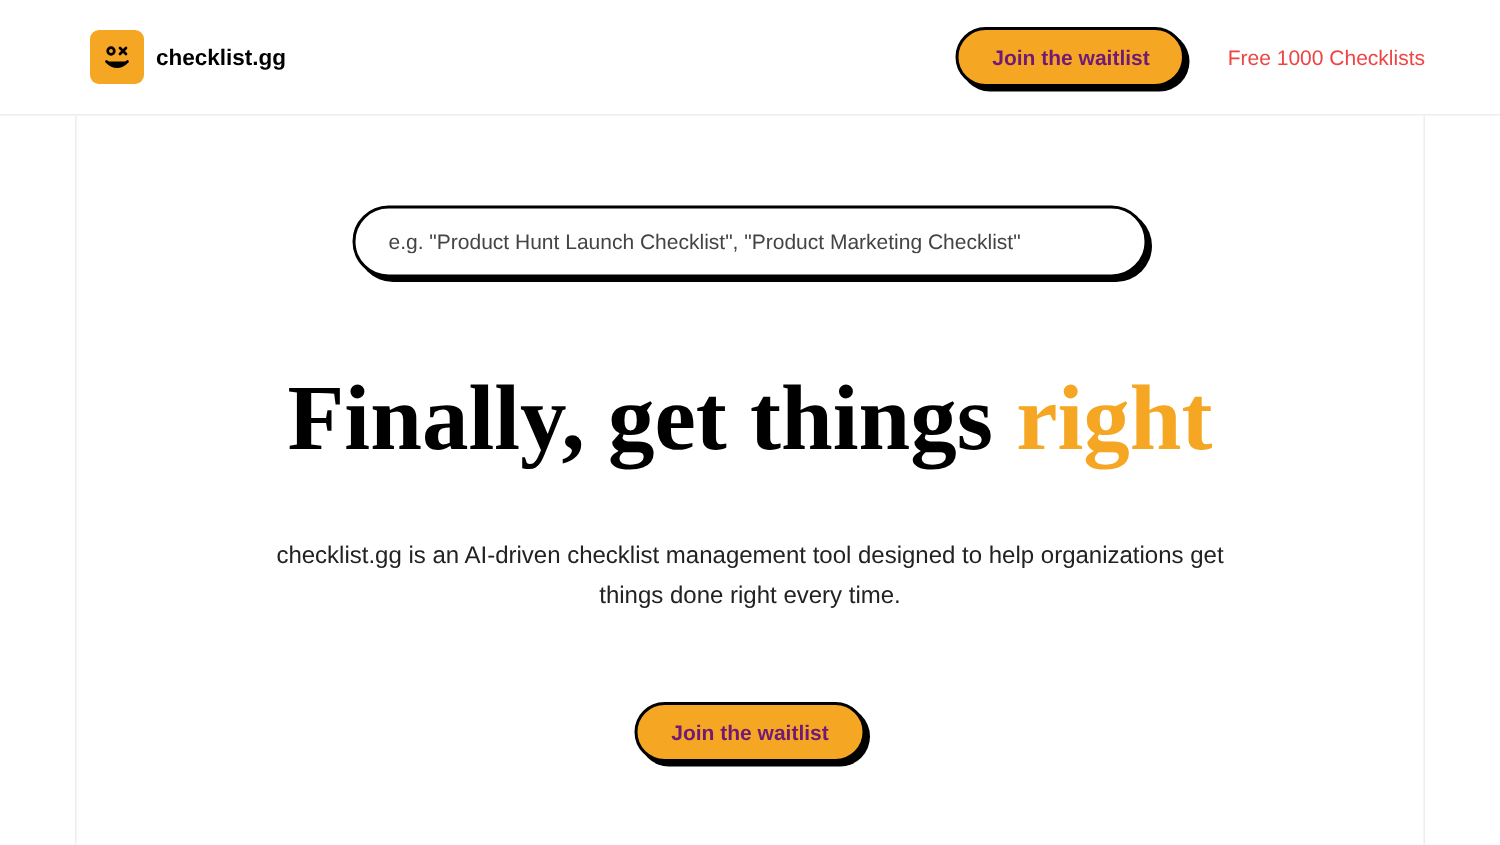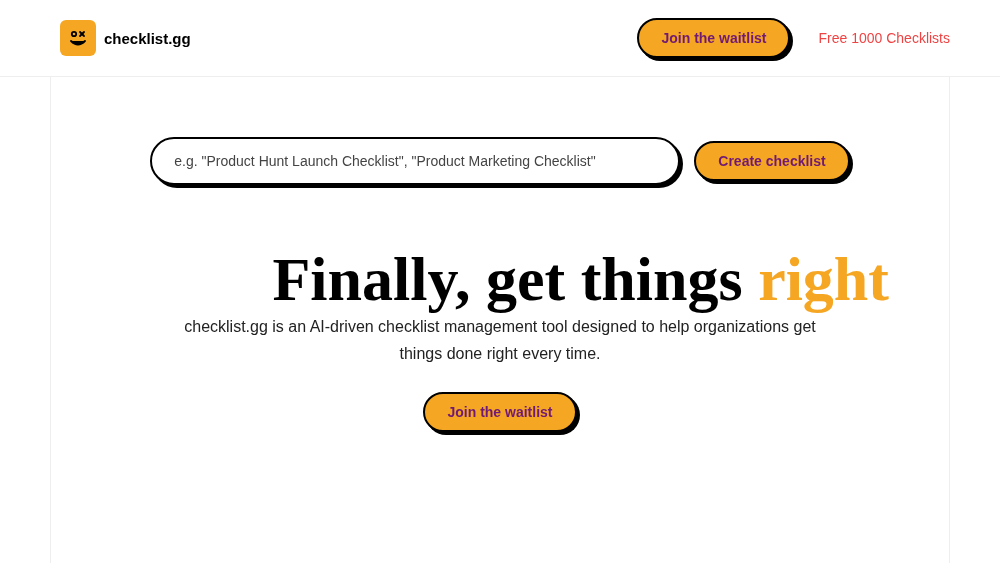--- a/index.html
+++ b/index.html
@@ -97,32 +97,32 @@
       font-family: inherit;
     }
     .search-input::placeholder {
       color: #444;
     }
     .hero-title {
       font-family: Georgia, 'Times New Roman', serif;
       font-weight: 700;
       font-size: 62px;
       color: #000;
+      margin-bottom: 44px;
       line-height: 1.1;
-      text-align: right;
     }
     .hero-title .accent {
       color: #f5a623;
     }
     .hero-sub {
       font-size: 16px;
       color: #222;
       line-height: 1.7;
       max-width: 640px;
-      margin: 0 auto 24px;
+      margin: 0 auto 56px;
     }
     .hero-cta {
       display: flex;
       justify-content: center;
     }
   </style>
 </head>
 <body>
 
 <div class="page">
@@ -140,21 +140,20 @@
     </div>
     <div class="header-right">
       <button class="btn-filled">Join the waitlist</button>
       <a class="link-text">Free 1000 Checklists</a>
     </div>
   </header>
 
   <main class="main">
     <div class="search-row">
       <input type="text" class="search-input" placeholder="e.g. &quot;Product Hunt Launch Checklist&quot;, &quot;Product Marketing Checklist&quot;" style="">
-      <button class="btn-filled">Create checklist</button>
     </div>
 
     <h1 class="hero-title">
       <span>Finally, get things </span><span class="accent">right</span>
     </h1>
 
     <p class="hero-sub">checklist.gg is an AI-driven checklist management tool designed to help organizations get things done right every time.</p>
 
     <div class="hero-cta">
       <button class="btn-filled">Join the waitlist</button>

